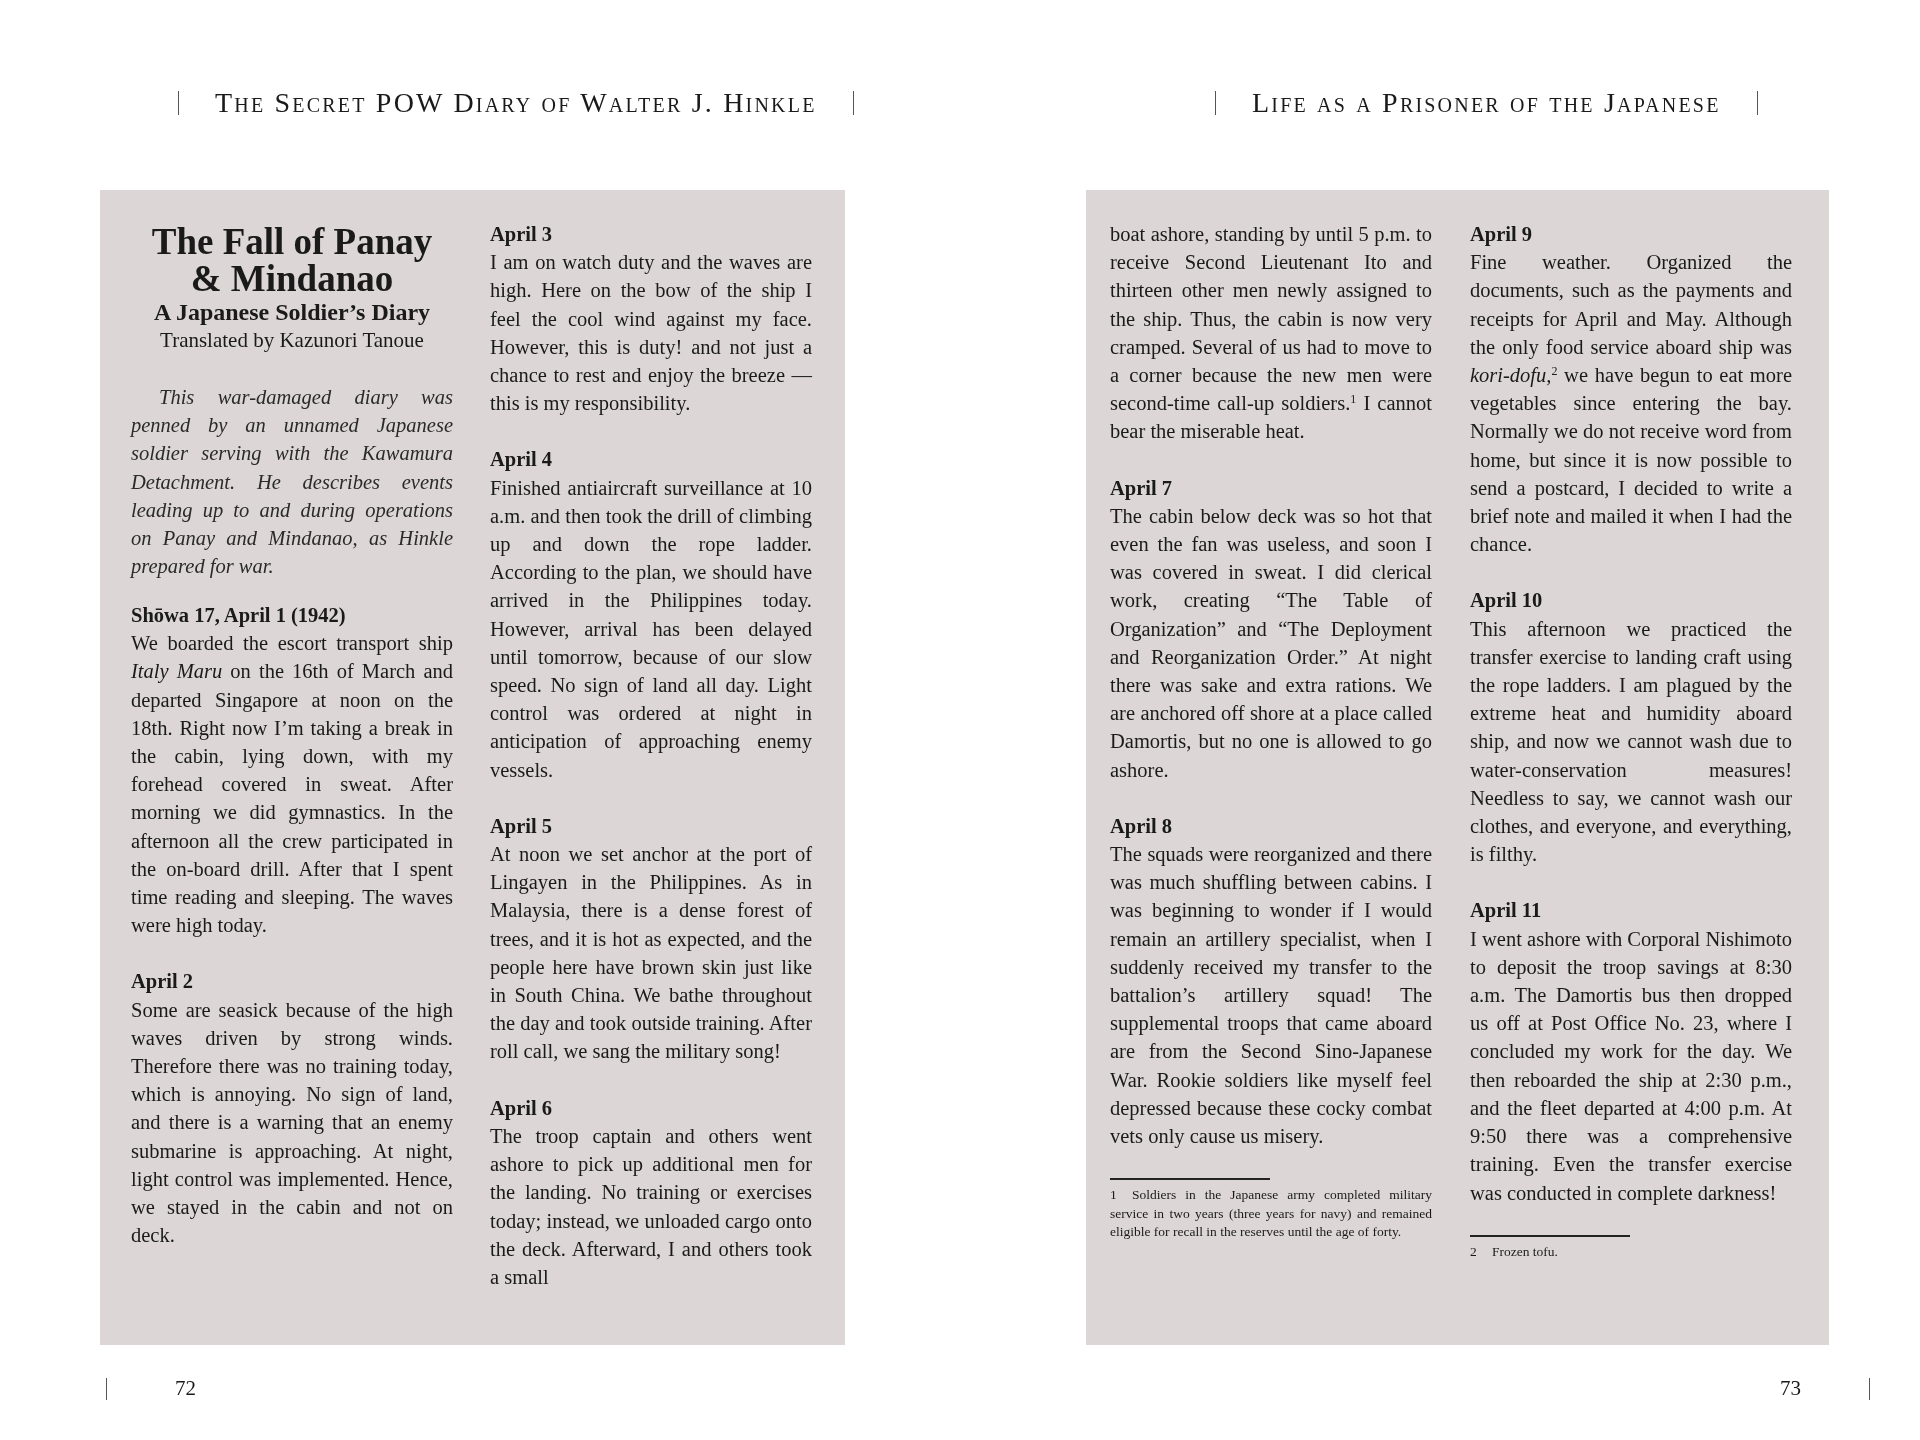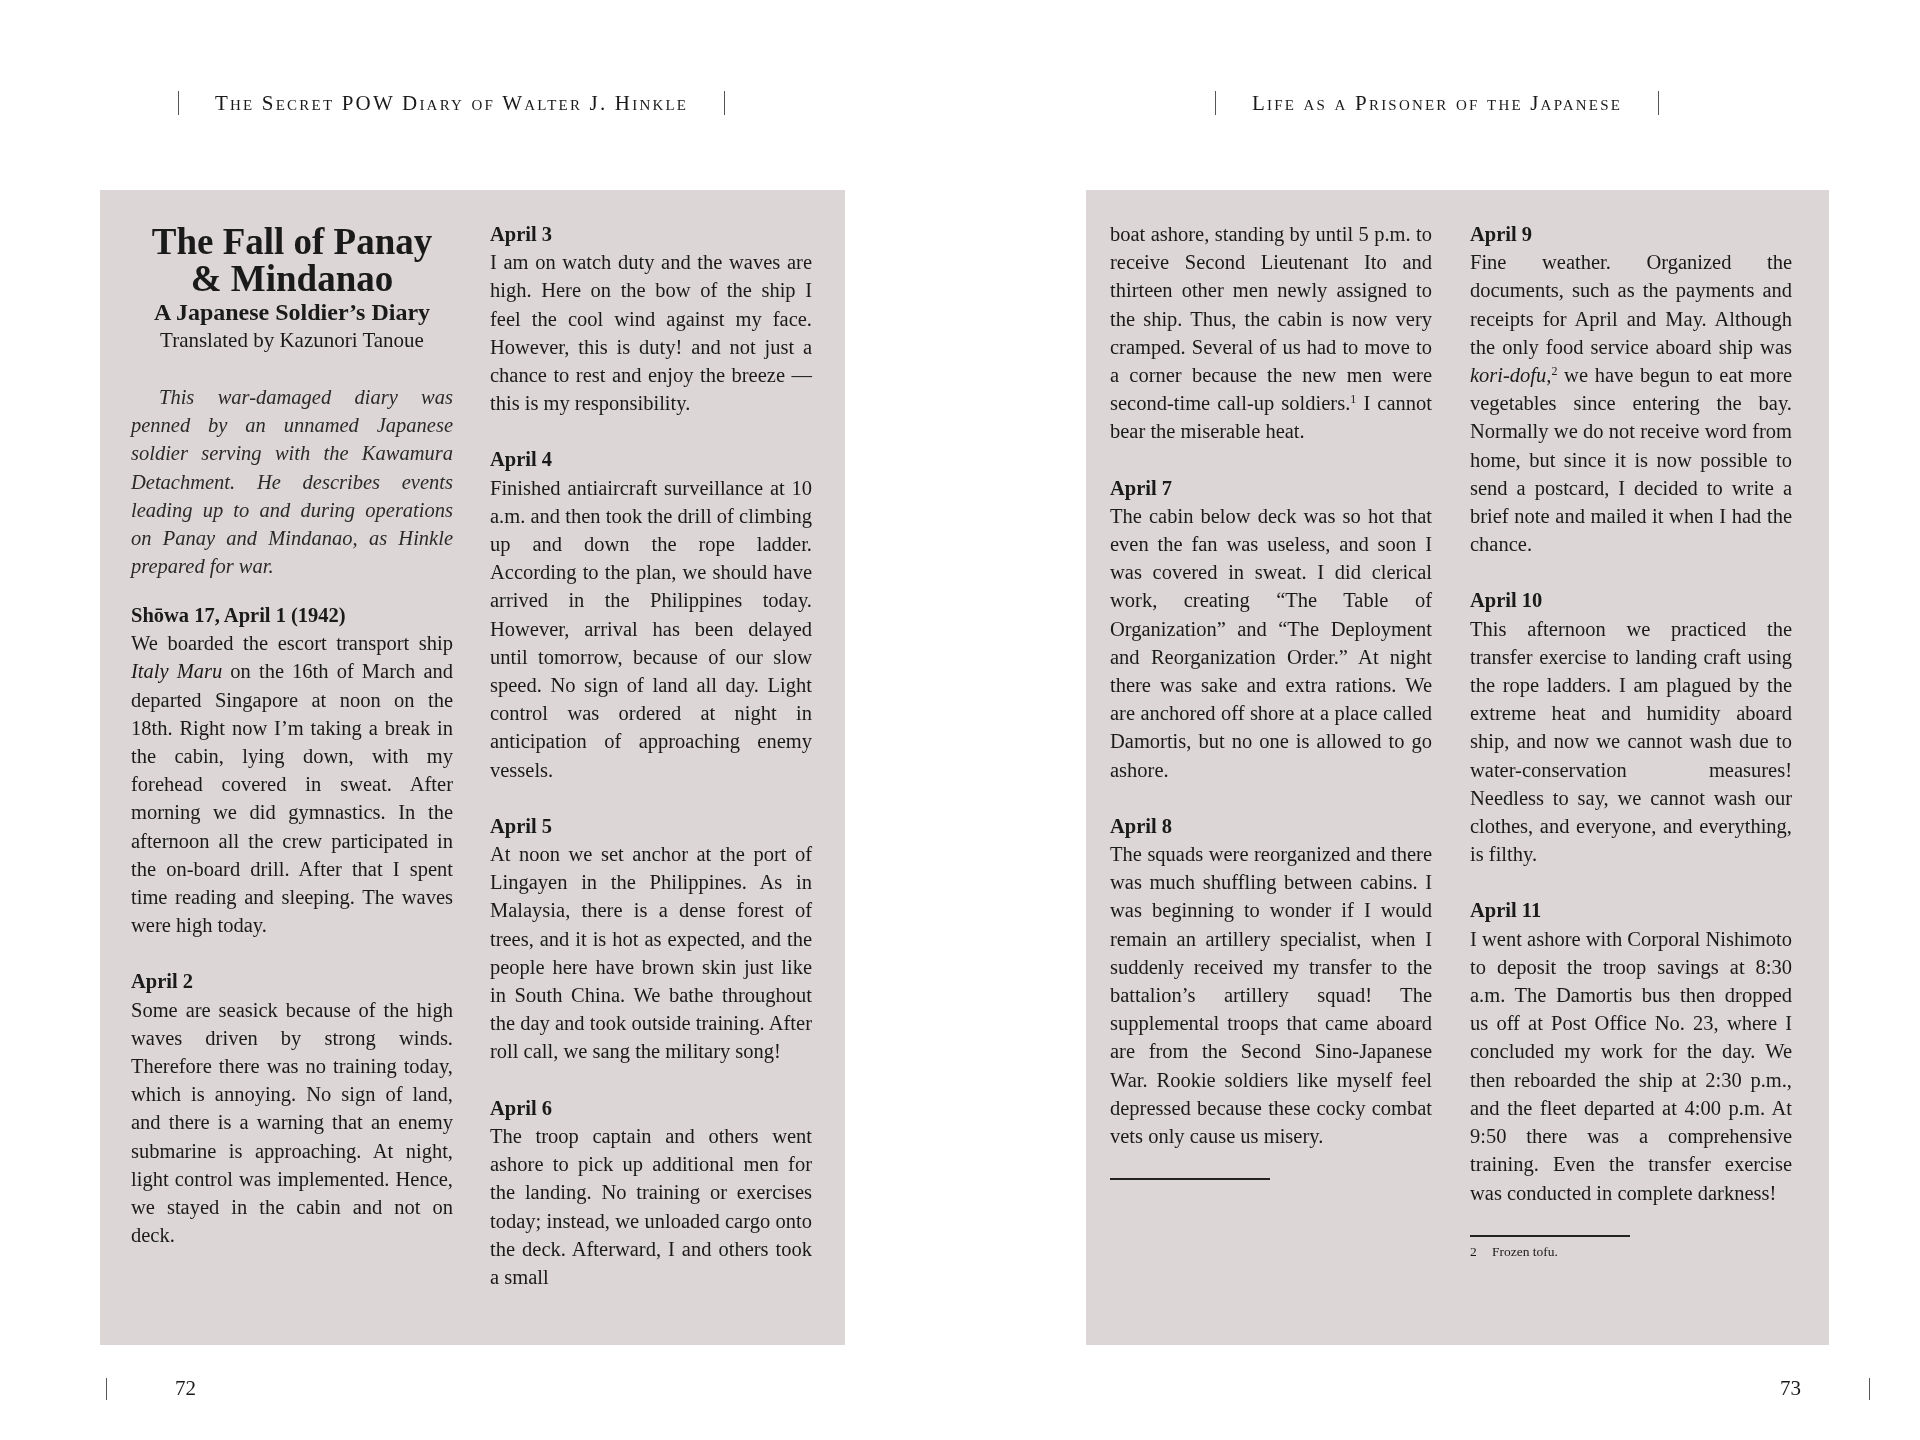--- a/index.html
+++ b/index.html
@@ -1,19 +1,19 @@
 <!DOCTYPE html>
 <html><head>
 <meta charset="utf-8">
 <style>
   html, body { margin: 0; padding: 0; background: #ffffff; }
   body { width: 1920px; height: 1440px; position: relative; overflow: hidden;
          font-family: "Liberation Serif", "DejaVu Serif", serif; color: #1a1a1a; }
   .running-head { position: absolute; top: 88px; height: 30px; display: flex; align-items: center;
-                  font-family: "Liberation Serif", serif; font-size: 21px; letter-spacing: 2.2px;
+                  font-family: "Liberation Serif", serif; font-size: 28px; letter-spacing: 2.2px;
                   font-variant: small-caps; color: #1a1a1a; }
   .running-head .bar { display: inline-block; width: 1px; height: 24px; background: #555; }
   .running-head .txt { padding: 0 36px; }
   #head-left { left: 178px; }
   #head-right { left: 1215px; }
   .panel { position: absolute; top: 190px; height: 1155px; background: #ddd6d7; }
   #panel-left { left: 100px; width: 745px; }
   #panel-right { left: 1086px; width: 743px; }
   .col { position: absolute; top: 30px; width: 322px; font-size: 20.5px; line-height: 28.2px;
          text-align: justify; hyphens: none; }
@@ -101,20 +101,23 @@
     </div>
     <div class="entry">
       <div class="entry-date">April 7</div>
       <p>The cabin below deck was so hot that even the fan was useless, and soon I was covered in sweat. I did clerical work, creating “The Table of Organization” and “The Deployment and Reorganization Order.” At night there was sake and extra rations. We are anchored off shore at a place called Damortis, but no one is allowed to go ashore.</p>
     </div>
     <div class="entry">
       <div class="entry-date">April 8</div>
       <p>The squads were reorganized and there was much shuffling between cabins. I was beginning to wonder if I would remain an artillery specialist, when I suddenly received my transfer to the battalion’s artillery squad! The supplemental troops that came aboard are from the Second Sino-Japanese War. Rookie soldiers like myself feel depressed because these cocky combat vets only cause us misery.</p>
     </div>
     <div class="footnote-rule"></div>
+    <div class="footnote">
+      <span class="fn-num">1</span><span>Soldiers in the Japanese army completed military service in two years (three years for navy) and remained eligible for recall in the reserves until the age of forty.</span>
+    </div>
   </div>
   <div class="col c2">
     <div class="entry">
       <div class="entry-date">April 9</div>
       <p><span>Fine weather. Organized the documents, such as the payments and receipts for April and May. Although the only food service aboard ship was </span><em>kori-dofu,</em><sup>2</sup><span> we have begun to eat more vegetables since entering the bay. Normally we do not receive word from home, but since it is now possible to send a postcard, I decided to write a brief note and mailed it when I had the chance.</span></p>
     </div>
     <div class="entry">
       <div class="entry-date">April 10</div>
       <p>This afternoon we practiced the transfer exercise to landing craft using the rope ladders. I am plagued by the extreme heat and humidity aboard ship, and now we cannot wash due to water-conservation measures! Needless to say, we cannot wash our clothes, and everyone, and everything, is filthy.</p>
     </div>

